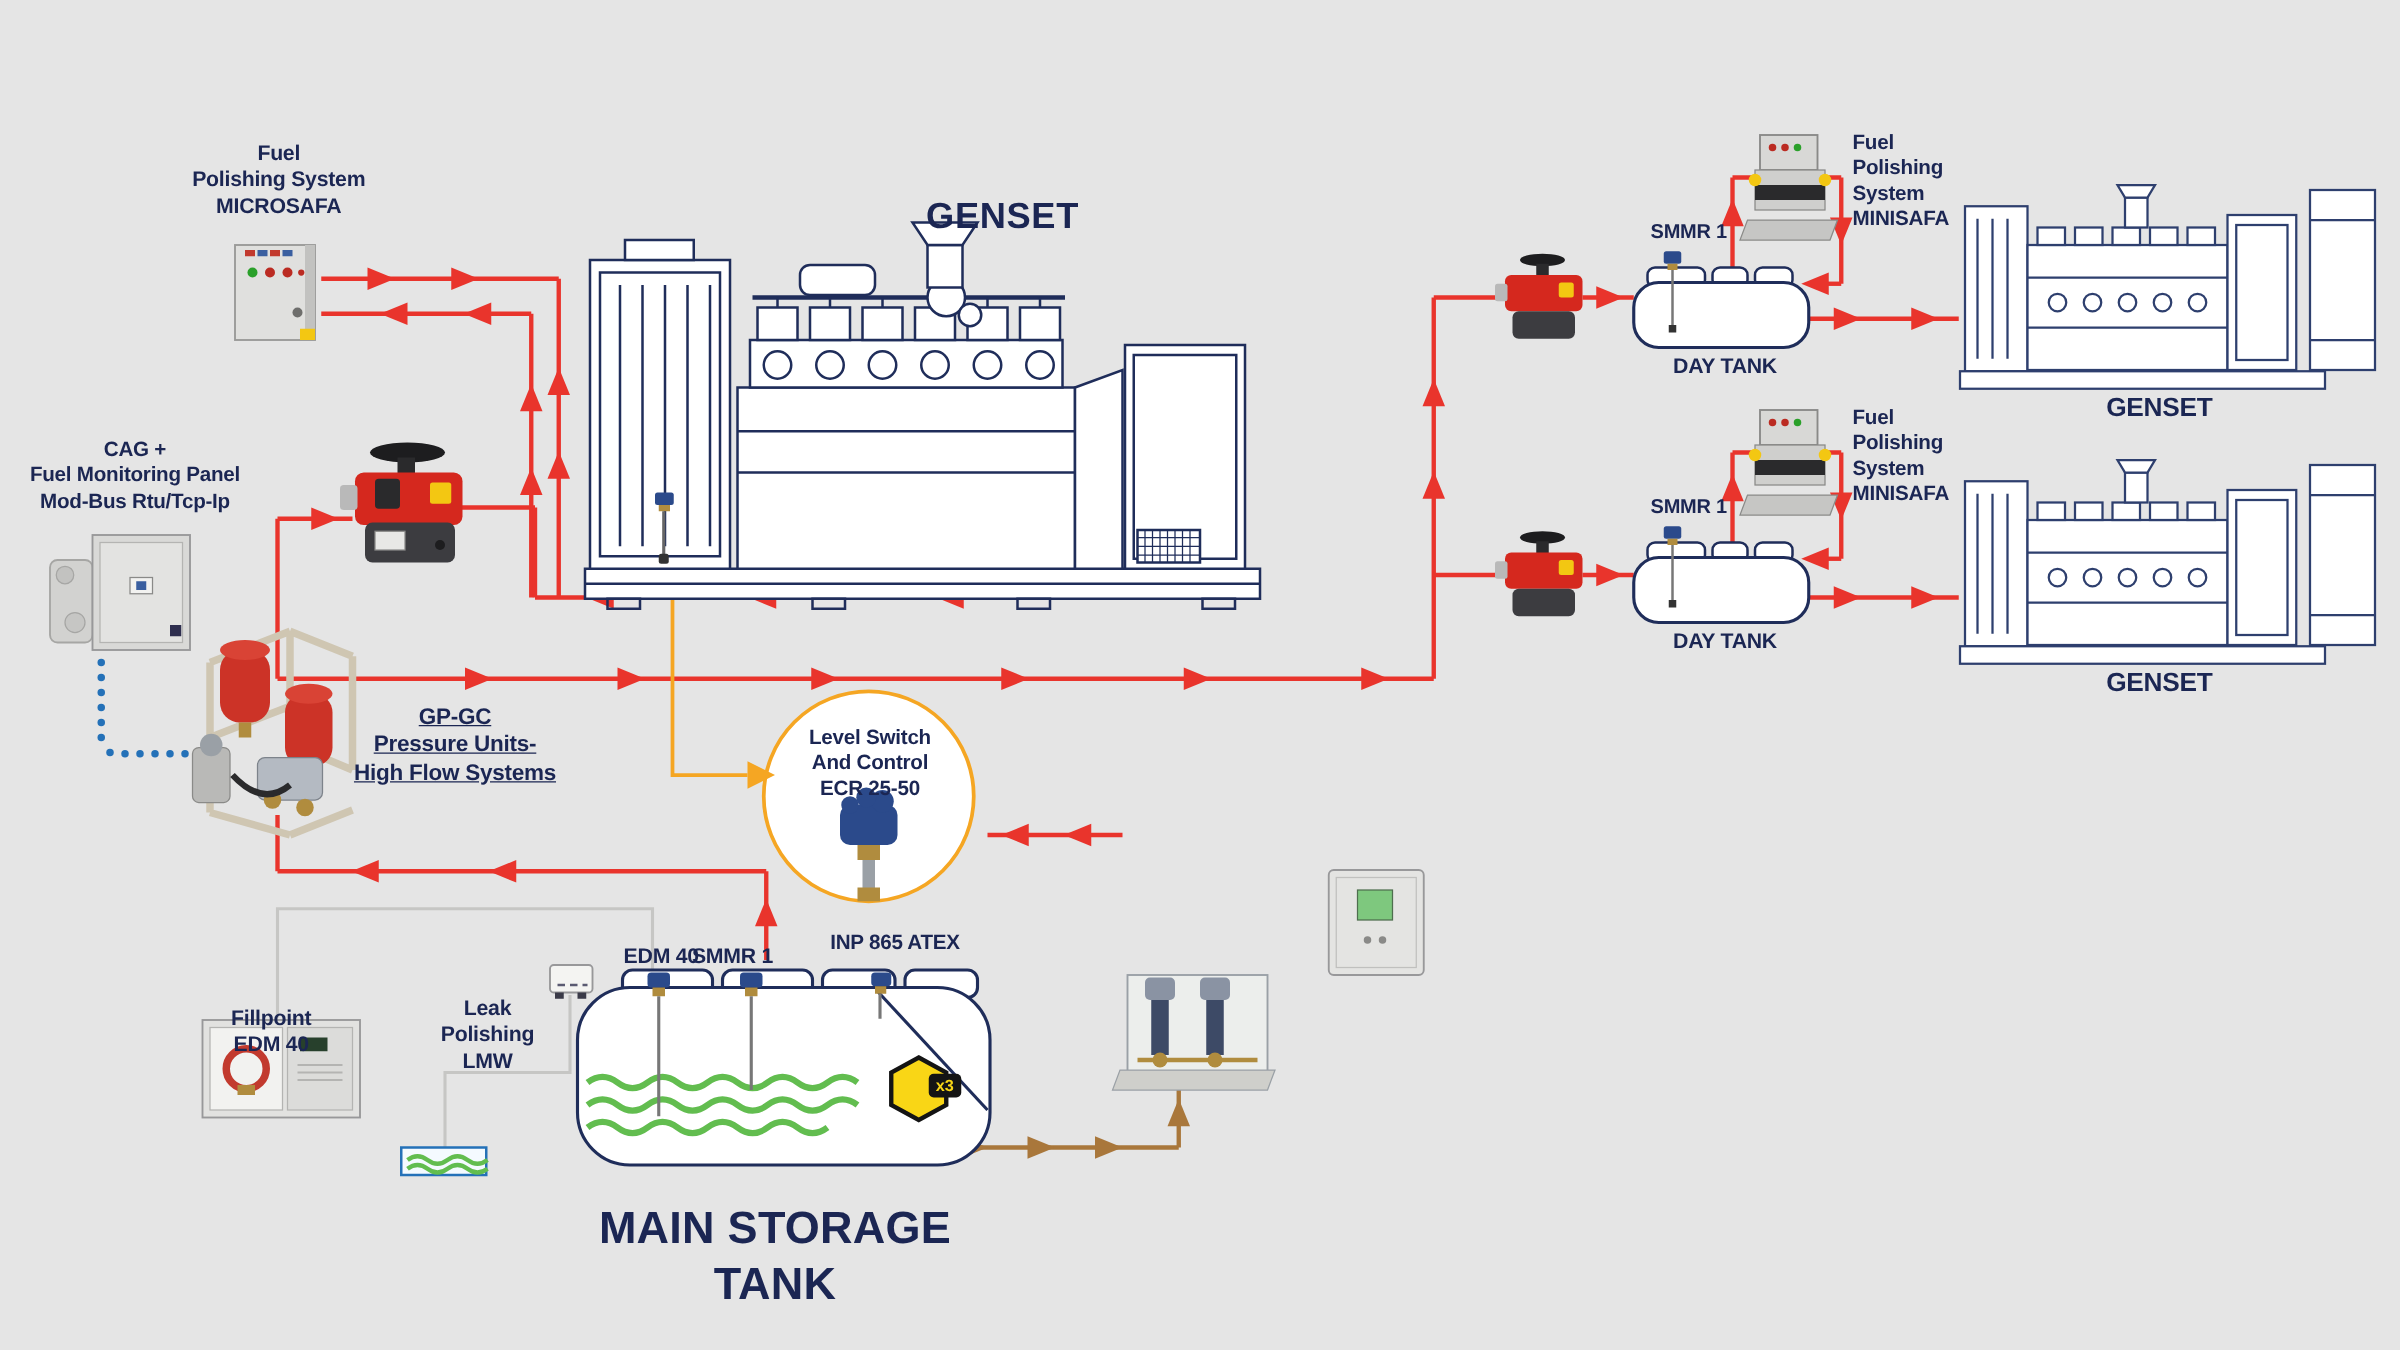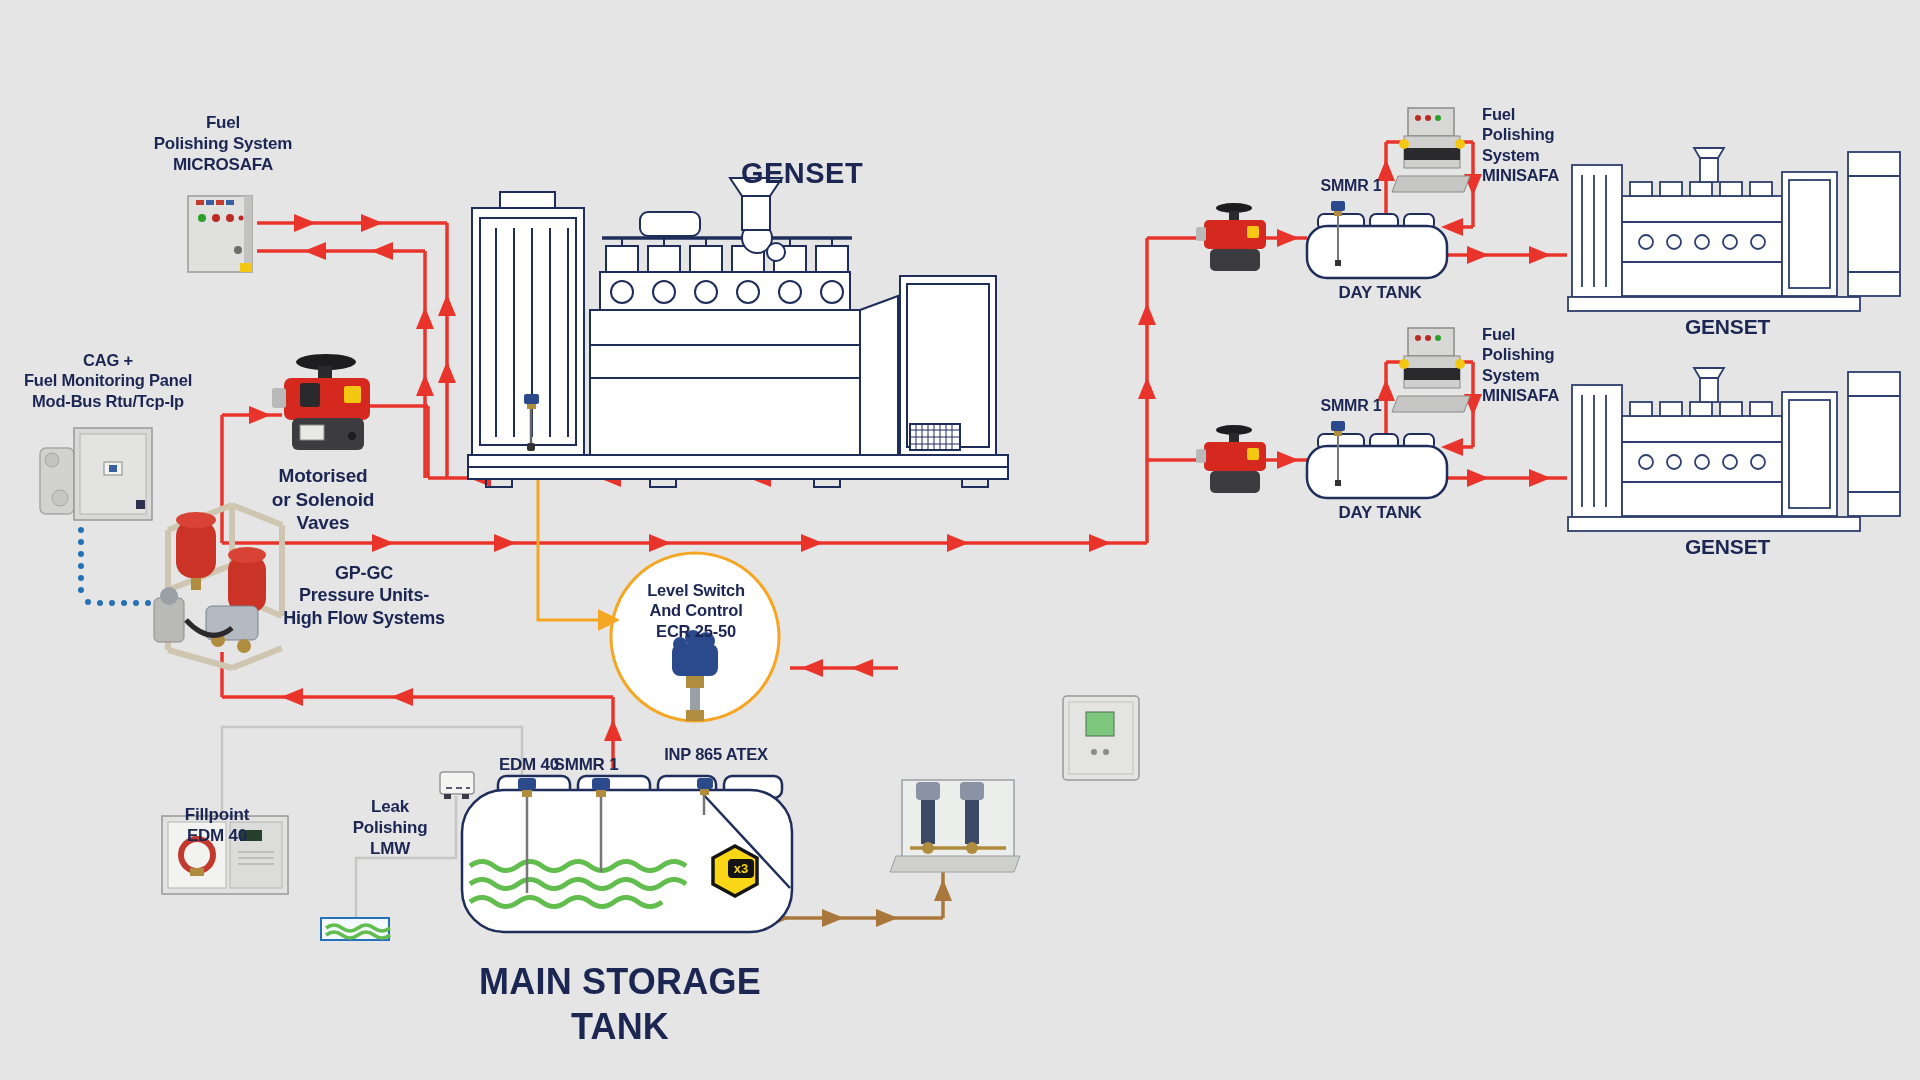--- a/index.html
+++ b/index.html
@@ -11,22 +11,22 @@
          font-family:"Liberation Sans",sans-serif;}
   #wires{position:absolute;left:0;top:0;}
   .lbl{position:absolute;color:var(--navy);font-weight:bold;text-align:center;line-height:1.24;
        letter-spacing:-0.2px;}
   .lbl span{display:block;}
   .lbl.left{text-align:left;}
   .t-big{font-size:29px;letter-spacing:0.5px;}
   .t-tank{font-size:36px;letter-spacing:0.2px;}
   .t-genset-sm{font-size:21px;}
   .fs16{font-size:16px;} .fs165{font-size:16.5px;} .fs17{font-size:17px;}
-  .fs18{font-size:18px;} .fs19{font-size:19px;}
-  .hexlbl{position:absolute;left:713px;top:859px;width:56px;text-align:center;}
+  .fs18{font-size:18px;text-decoration:underline;} .fs19{font-size:19px;}
+  .hexlbl{position:absolute;left:713px;top:859px;width:56px;text-align:right;}
   .hexlbl span{display:inline-block;background:#141414;color:var(--yellow);
        font-weight:bold;font-size:13px;padding:2px 6px;border-radius:4px;}
 </style>
 </head>
 <body>
 
 <div id="stage">
 
 <svg id="wires" width="1920" height="1080" viewBox="0 0 1920 1080">
 
@@ -478,25 +478,20 @@
 <div class="lbl t-big" style="left:713px;top:156px;width:178px;">
   <span>GENSET</span>
 </div>
 
 <div class="lbl fs165" style="left:8px;top:350px;width:200px;">
   <span>CAG +</span>
   <span>Fuel Monitoring Panel</span>
   <span>Mod-Bus Rtu/Tcp-Ip</span>
 </div>
 
-<div class="lbl fs19" style="left:242px;top:464px;width:162px;">
-  <span>Motorised</span>
-  <span>or Solenoid</span>
-  <span>Vaves</span>
-</div>
 
 <div class="lbl fs18" style="left:280px;top:562px;width:168px;">
   <span>GP-GC</span>
   <span>Pressure Units-</span>
   <span>High Flow Systems</span>
 </div>
 
 <div class="lbl fs165" style="left:610px;top:580px;width:172px;">
   <span>Level Switch</span>
   <span>And Control</span>

